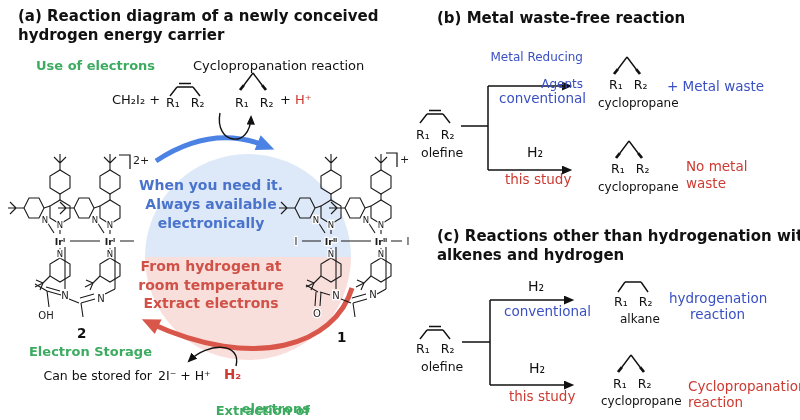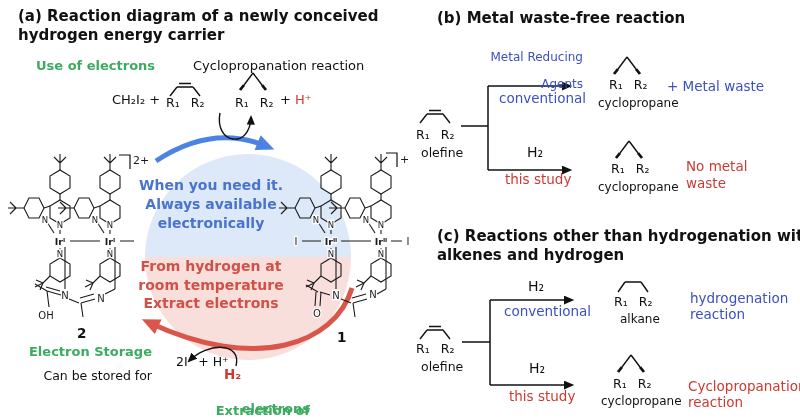--- a/index.html
+++ b/index.html
@@ -177,21 +177,21 @@
   <div class="ctext cred" style="top:258px;">From hydrogen at</div>
   <div class="ctext cred" style="top:277px;">room temperature</div>
   <div class="ctext cred" style="top:295px;">Extract electrons</div>
 
   <div class="t b f135" style="left:77px;top:326px;">2</div>
   <div class="t b f135" style="left:337px;top:330px;">1</div>
 
   <div class="t b f13 green ctr" style="left:0px;top:345px;width:152px;">Electron Storage</div>
   <div class="t f125 ctr" style="left:0px;top:369px;width:152px;">Can be stored for</div>
 
-  <div class="t f125" style="left:158px;top:355px;margin-left:18px;">2I⁻ + H⁺</div>
+  <div class="t f125" style="left:158px;top:369px;">2I⁻ + H⁺</div>
   <div class="t b f135 red" style="left:224px;top:367px;">H₂</div>
   <div class="t b f13 green ctr" style="left:190px;top:404px;width:120px;">Extraction of</div>
   <div class="t b f13 green ctr" style="left:190px;top:402px;width:120px;">electrons</div>
 
   <div class="t b f15" style="left:437px;top:10px;">(b) Metal waste-free reaction</div>
   <div class="t f12 blue ctr" style="left:488px;top:51px;width:95px;">Metal Reducing</div>
   <div class="t f12 blue ctr" style="left:488px;top:78px;width:95px;">Agents</div>
   <div class="t f135 blue" style="left:499px;top:91px;">conventional</div>
 
   <div class="rl" style="left:609px;top:77px;">
@@ -221,21 +221,21 @@
   <div class="t b f15" style="left:437px;top:228px;">(c) Reactions other than hydrogenation with</div>
   <div class="t b f15" style="left:437px;top:247px;">alkenes and hydrogen</div>
 
   <div class="t f14" style="left:528px;top:278px;">H₂</div>
   <div class="t f135 blue" style="left:504px;top:304px;">conventional</div>
   <div class="rl" style="left:614px;top:294px;">
     <span>R₁</span>
     <span>R₂</span>
   </div>
   <div class="t f12" style="left:620px;top:313px;">alkane</div>
-  <div class="t f135 blue" style="left:690px;top:291px;">hydrogenation</div>
+  <div class="t f135 blue" style="left:669px;top:291px;">hydrogenation</div>
   <div class="t f135 blue" style="left:690px;top:307px;">reaction</div>
 
   <div class="rl" style="left:416px;top:341px;">
     <span>R₁</span>
     <span>R₂</span>
   </div>
   <div class="t f125" style="left:421px;top:360px;">olefine</div>
 
   <div class="t f14" style="left:529px;top:360px;">H₂</div>
   <div class="t f135 red" style="left:509px;top:389px;">this study</div>

